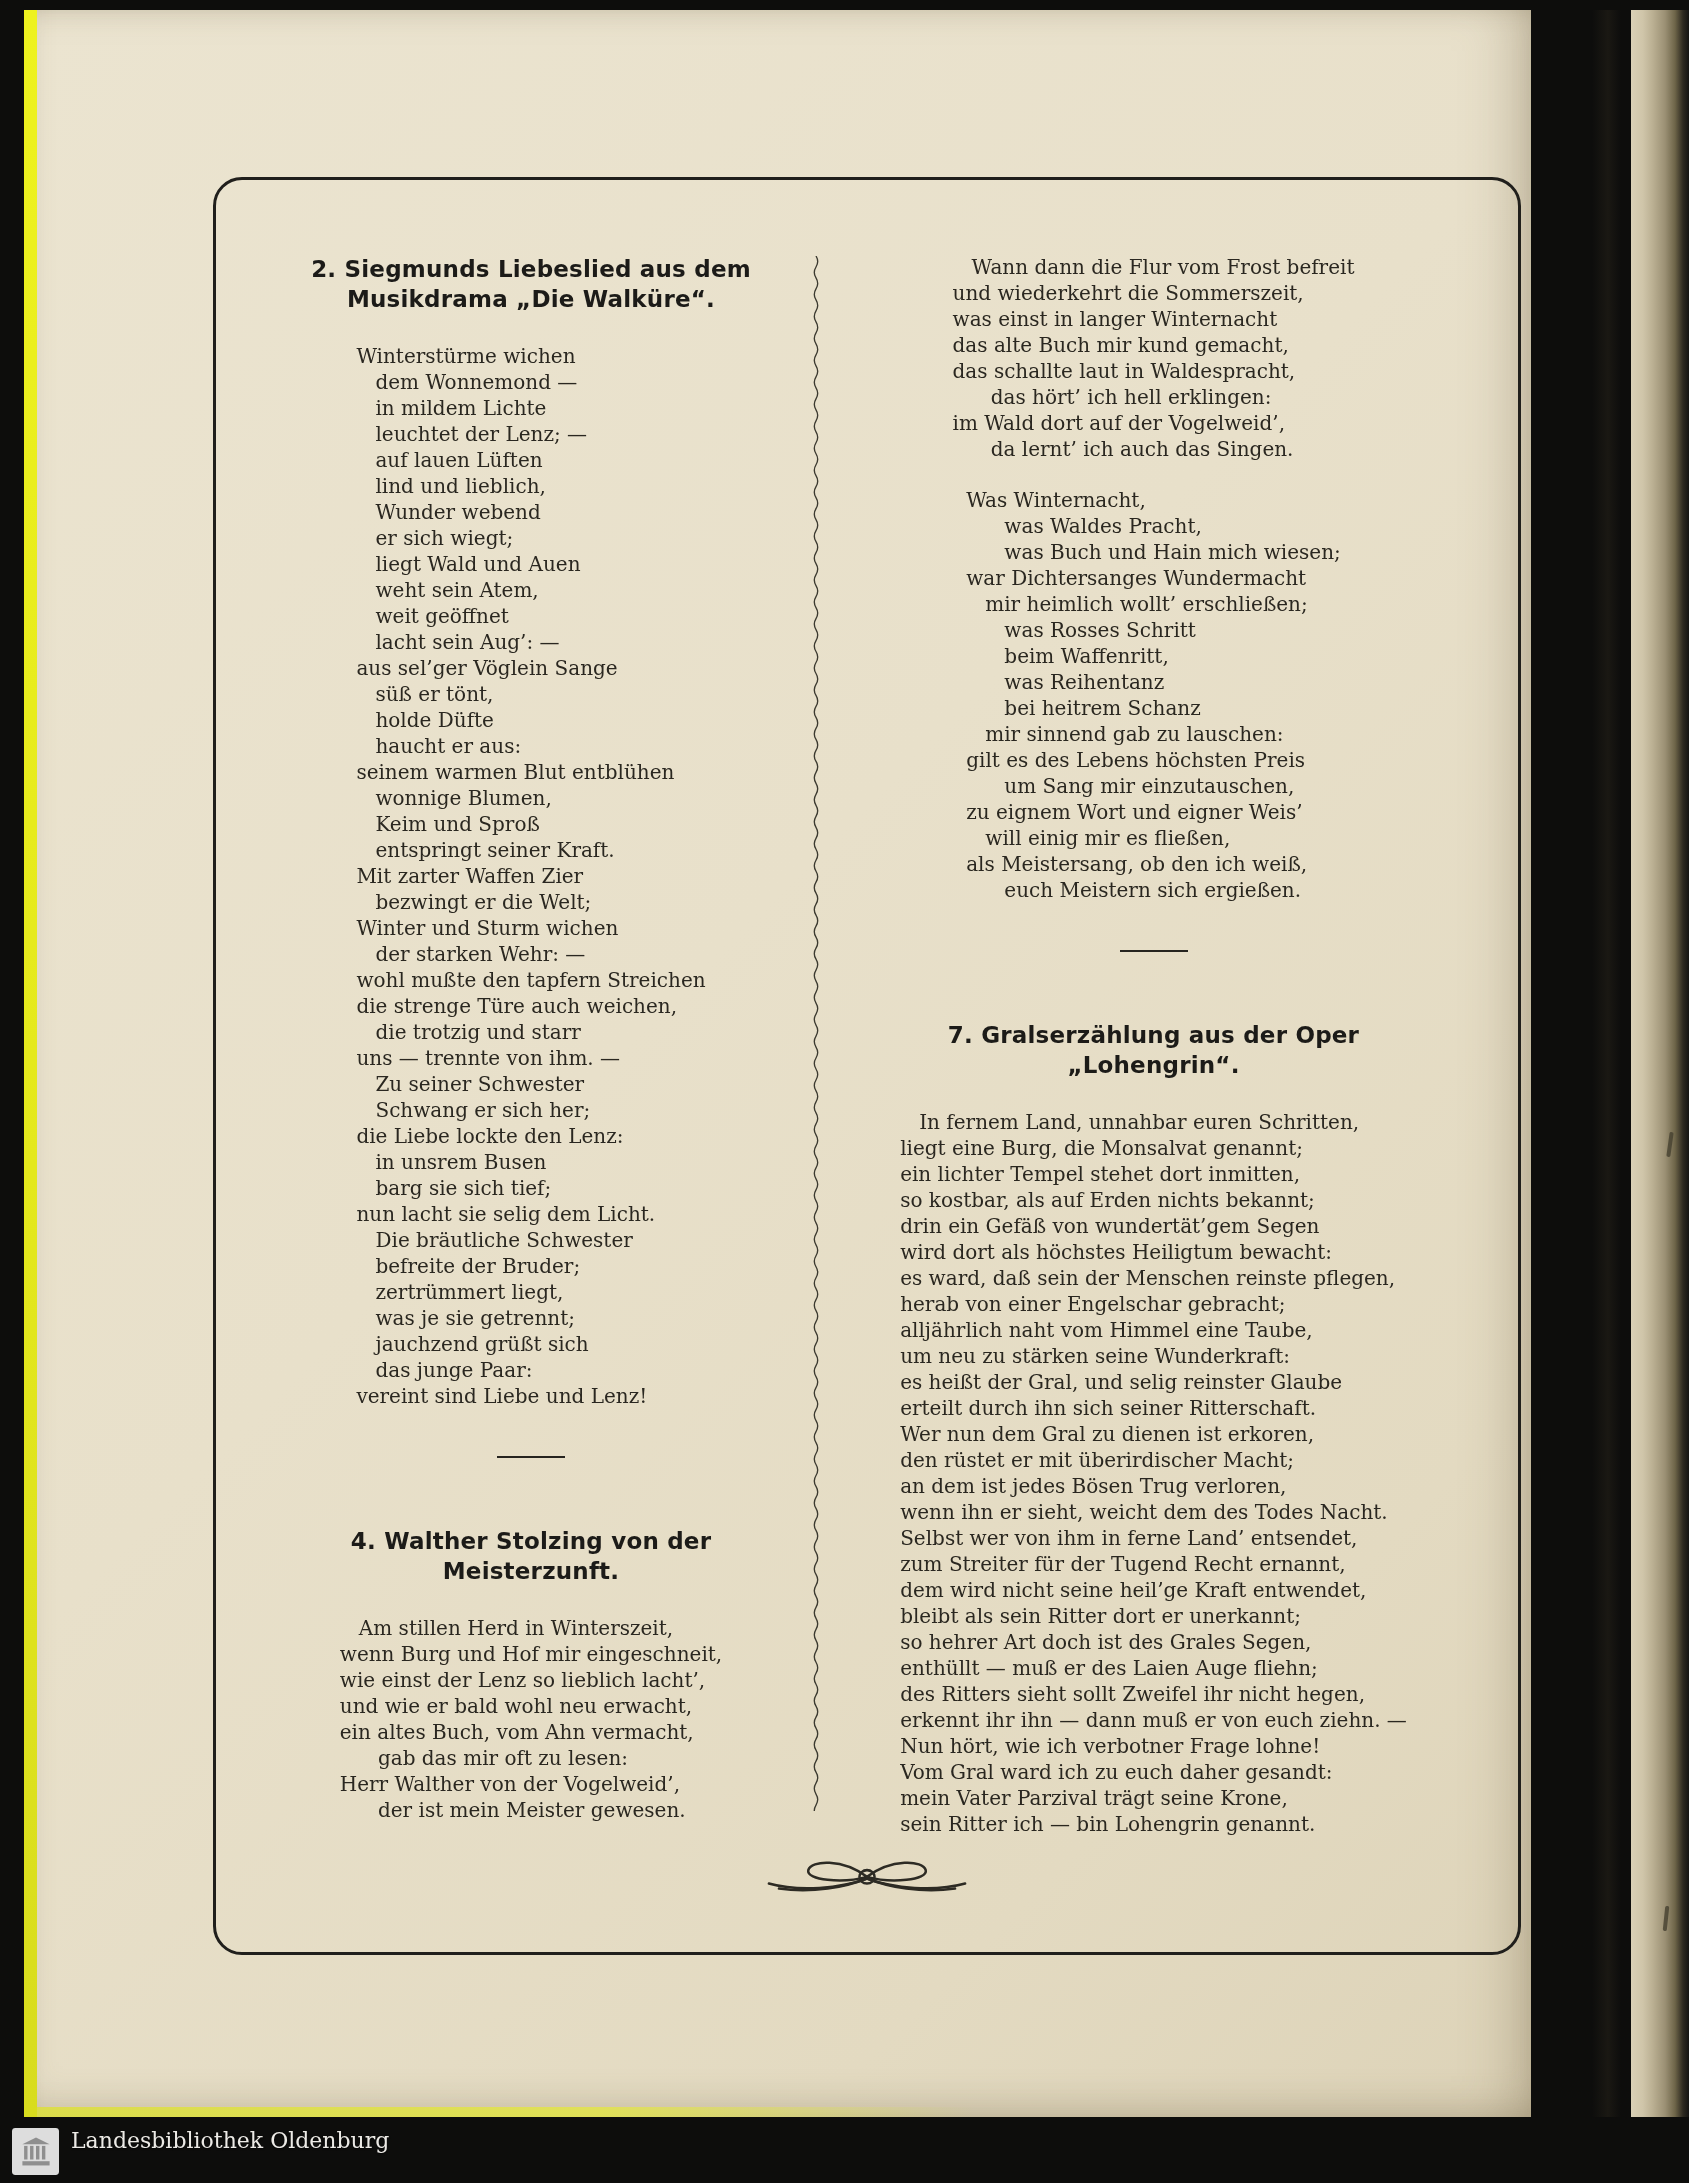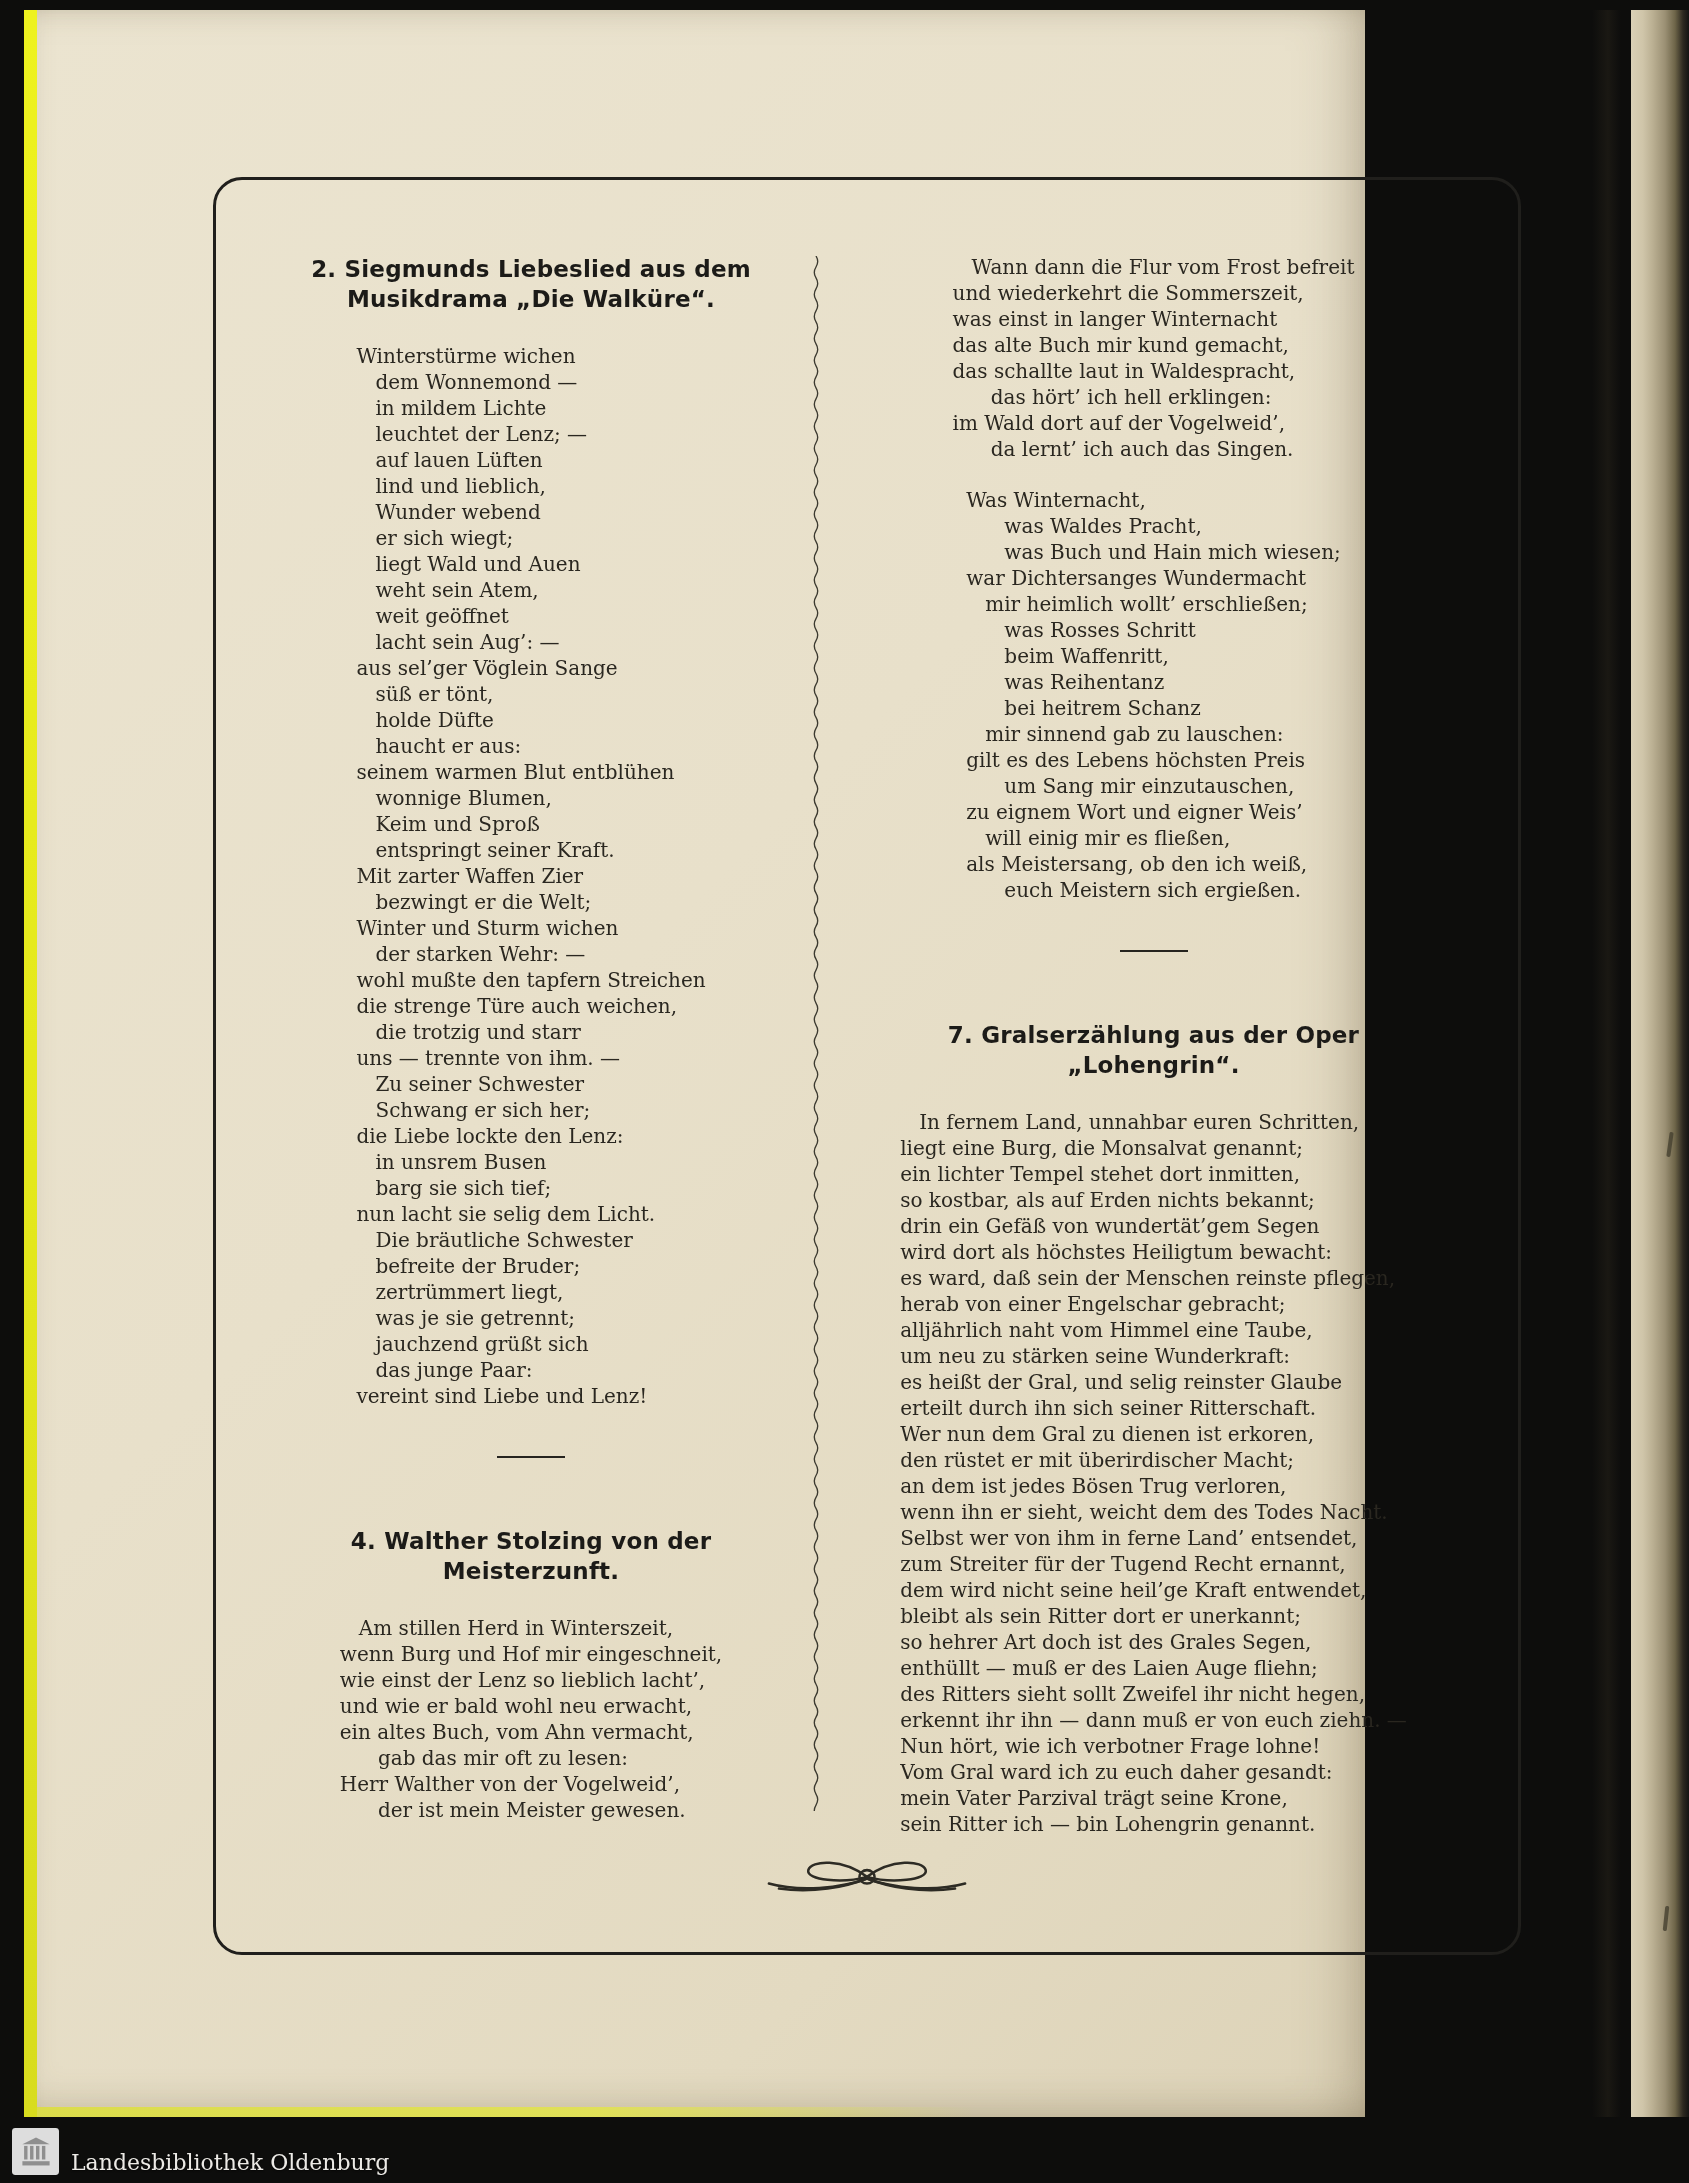--- a/index.html
+++ b/index.html
@@ -9,21 +9,21 @@
     background:#0d0d0c;
     font-family:"DejaVu Serif","Liberation Serif",serif;
   }
   .scan { position:absolute; inset:0; }
 
   .yellow-strip {
     position:absolute; left:24px; top:10px; width:13.5px; height:2107px;
     background:linear-gradient(180deg,#eef21f 0%,#e4e81c 55%,#d8dc1e 100%);
   }
   .page {
-    position:absolute; left:37px; top:10px; width:1328px; height:2107px;
+    position:absolute; left:37px; top:10px; width:1494px; height:2107px;
     background:linear-gradient(135deg,#ebe4d0 0%,#e8e0ca 45%,#e3dac1 80%,#ddd3b8 100%);
     box-shadow: inset -39px 0 59px -29px rgba(110,95,65,.38),
                 inset 0 -29px 42px -24px rgba(110,95,65,.30),
                 inset 0 15px 25px -18.6px rgba(110,95,65,.25);
   }
   .crease {
     position:absolute; left:1555px; top:0; width:29px; height:2107px;
     background:linear-gradient(90deg, rgba(0,0,0,0) 0%, rgba(95,82,55,.16) 55%, rgba(0,0,0,0) 100%);
   }
   .bottom-yellow {
@@ -70,21 +70,21 @@
     width:68px; height:0; border-top:2.5px solid #26241f;
     margin:47px auto 68px;
   }
 
   .ornament {
     position:absolute; bottom:47px; left:50%; transform:translateX(-50%);
   }
 
   .watermark {
     position:absolute; left:12px; bottom:8.4px;
-    display:flex; align-items:flex-end; gap:12px;
+    display:flex; align-items:flex-start; gap:12px;
   }
   .logo-box {
     width:47px; height:47px; border-radius:3.4px;
     background:rgba(250,250,250,.88);
     display:flex; align-items:center; justify-content:center;
   }
   .watermark-label {
     color:#eceae6; font-size:22px;
     font-family:"DejaVu Serif","Liberation Serif",serif;
     text-shadow:0 0.8px 1.7px rgba(0,0,0,.6);

